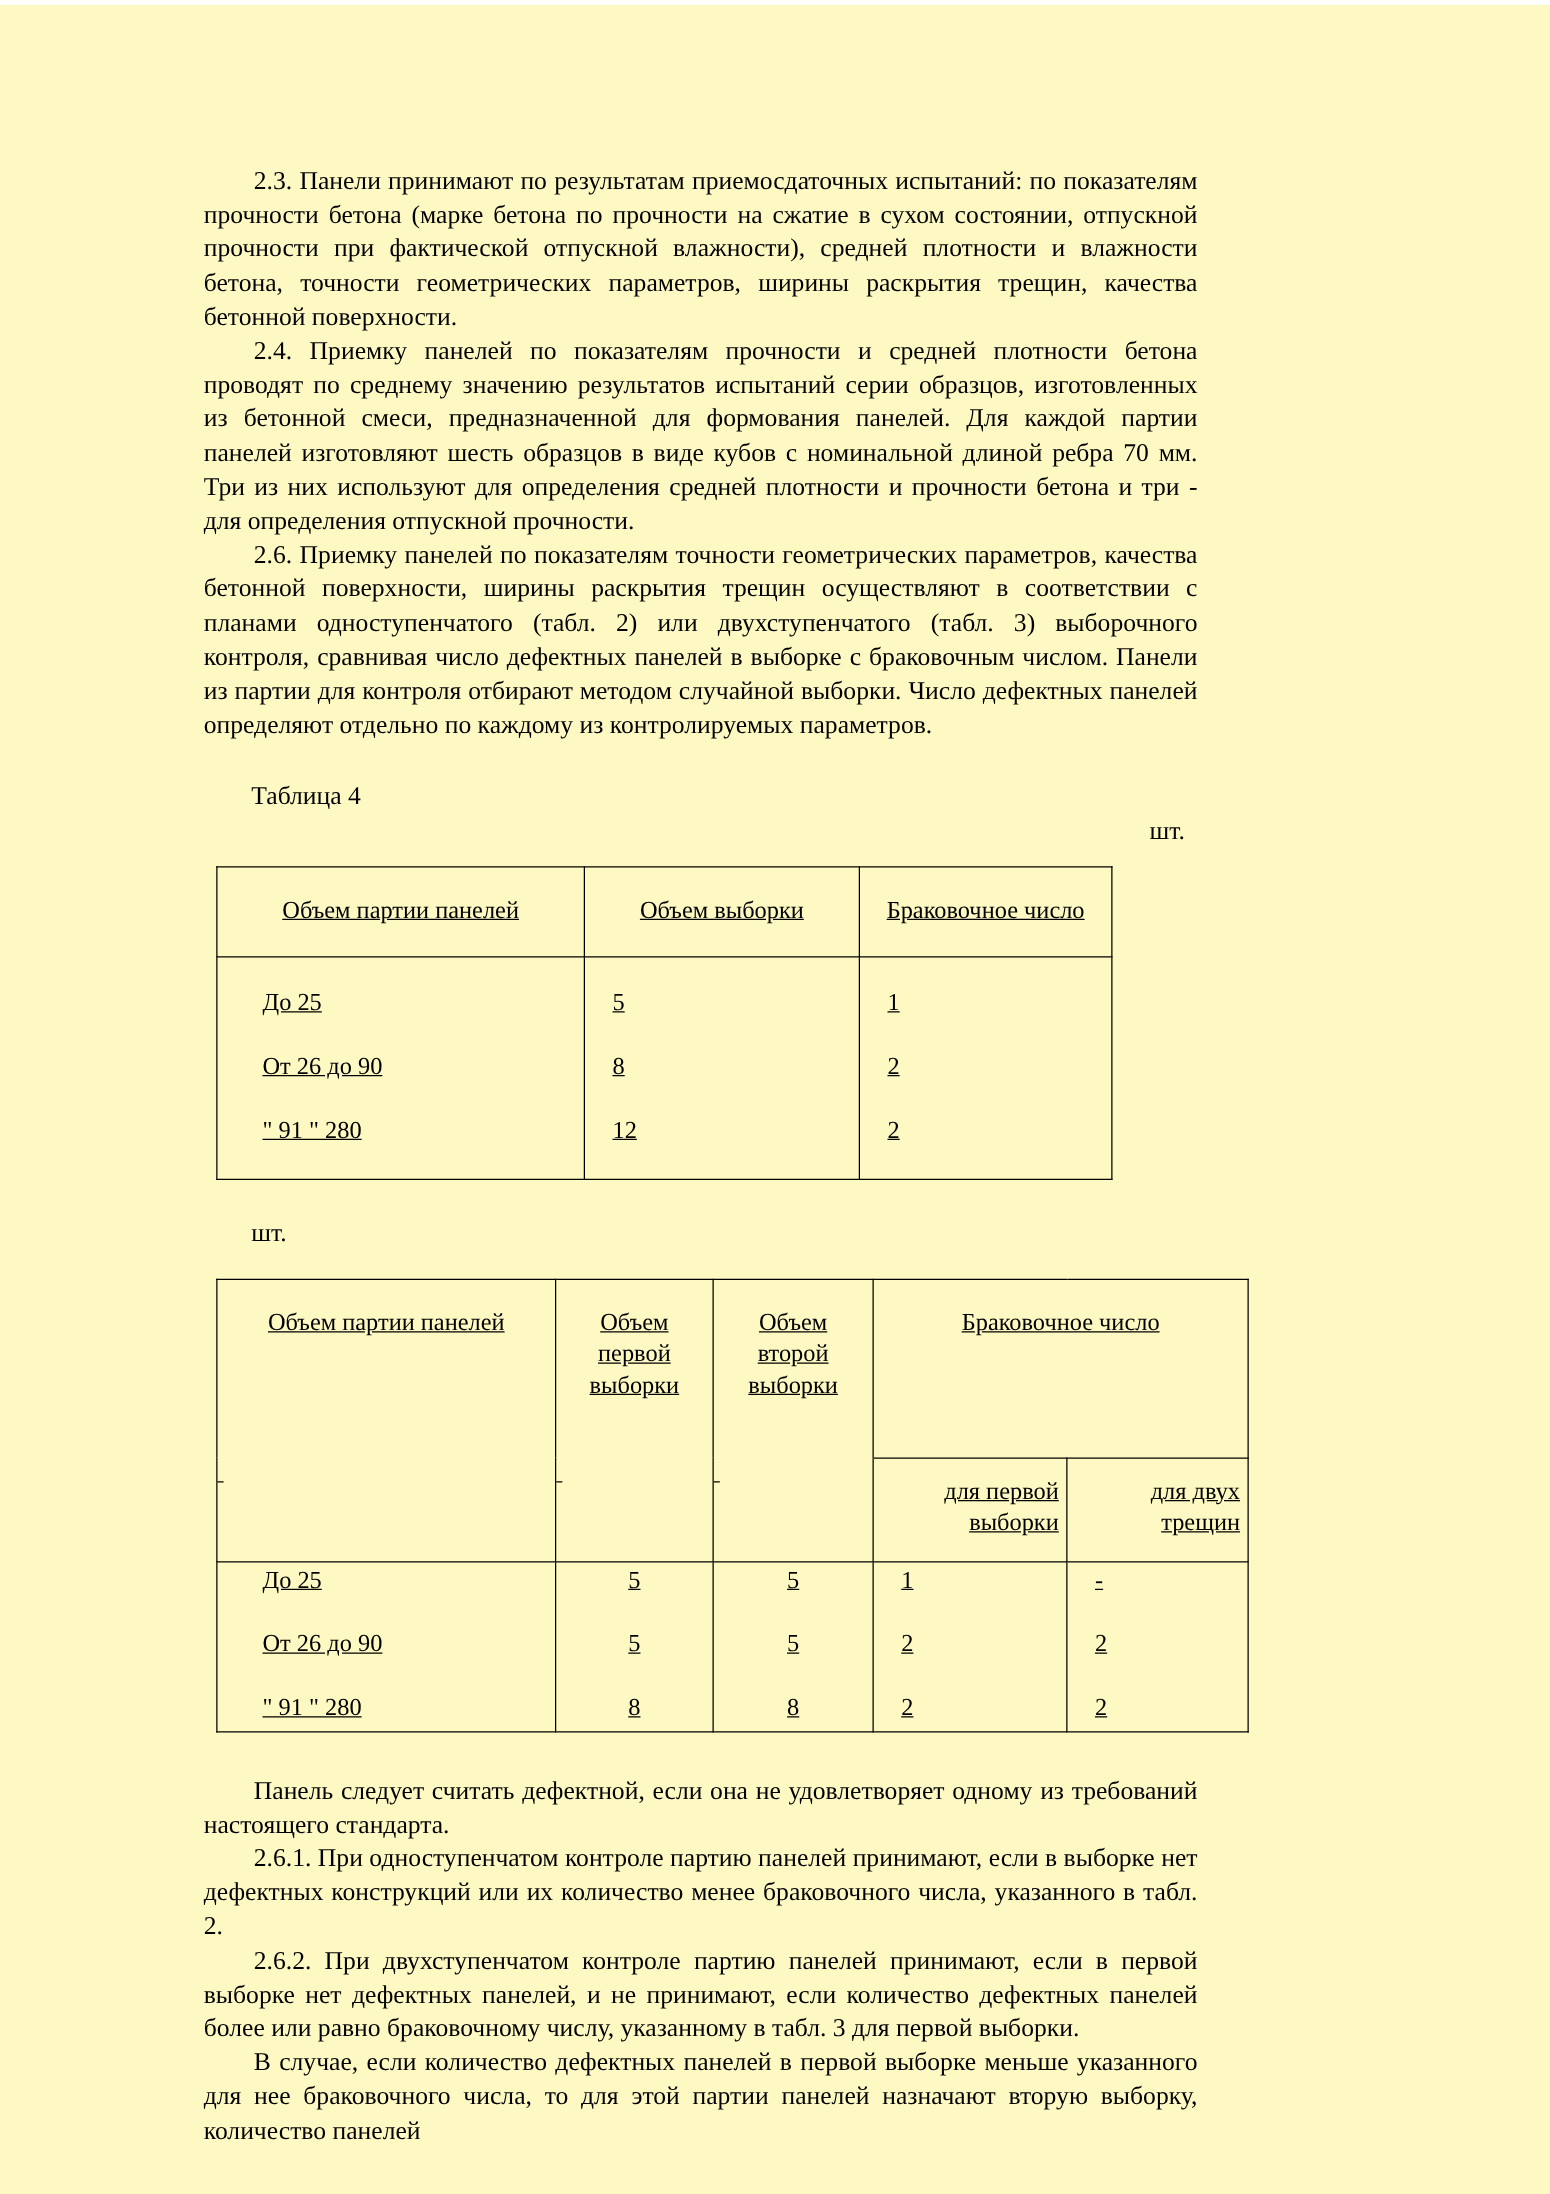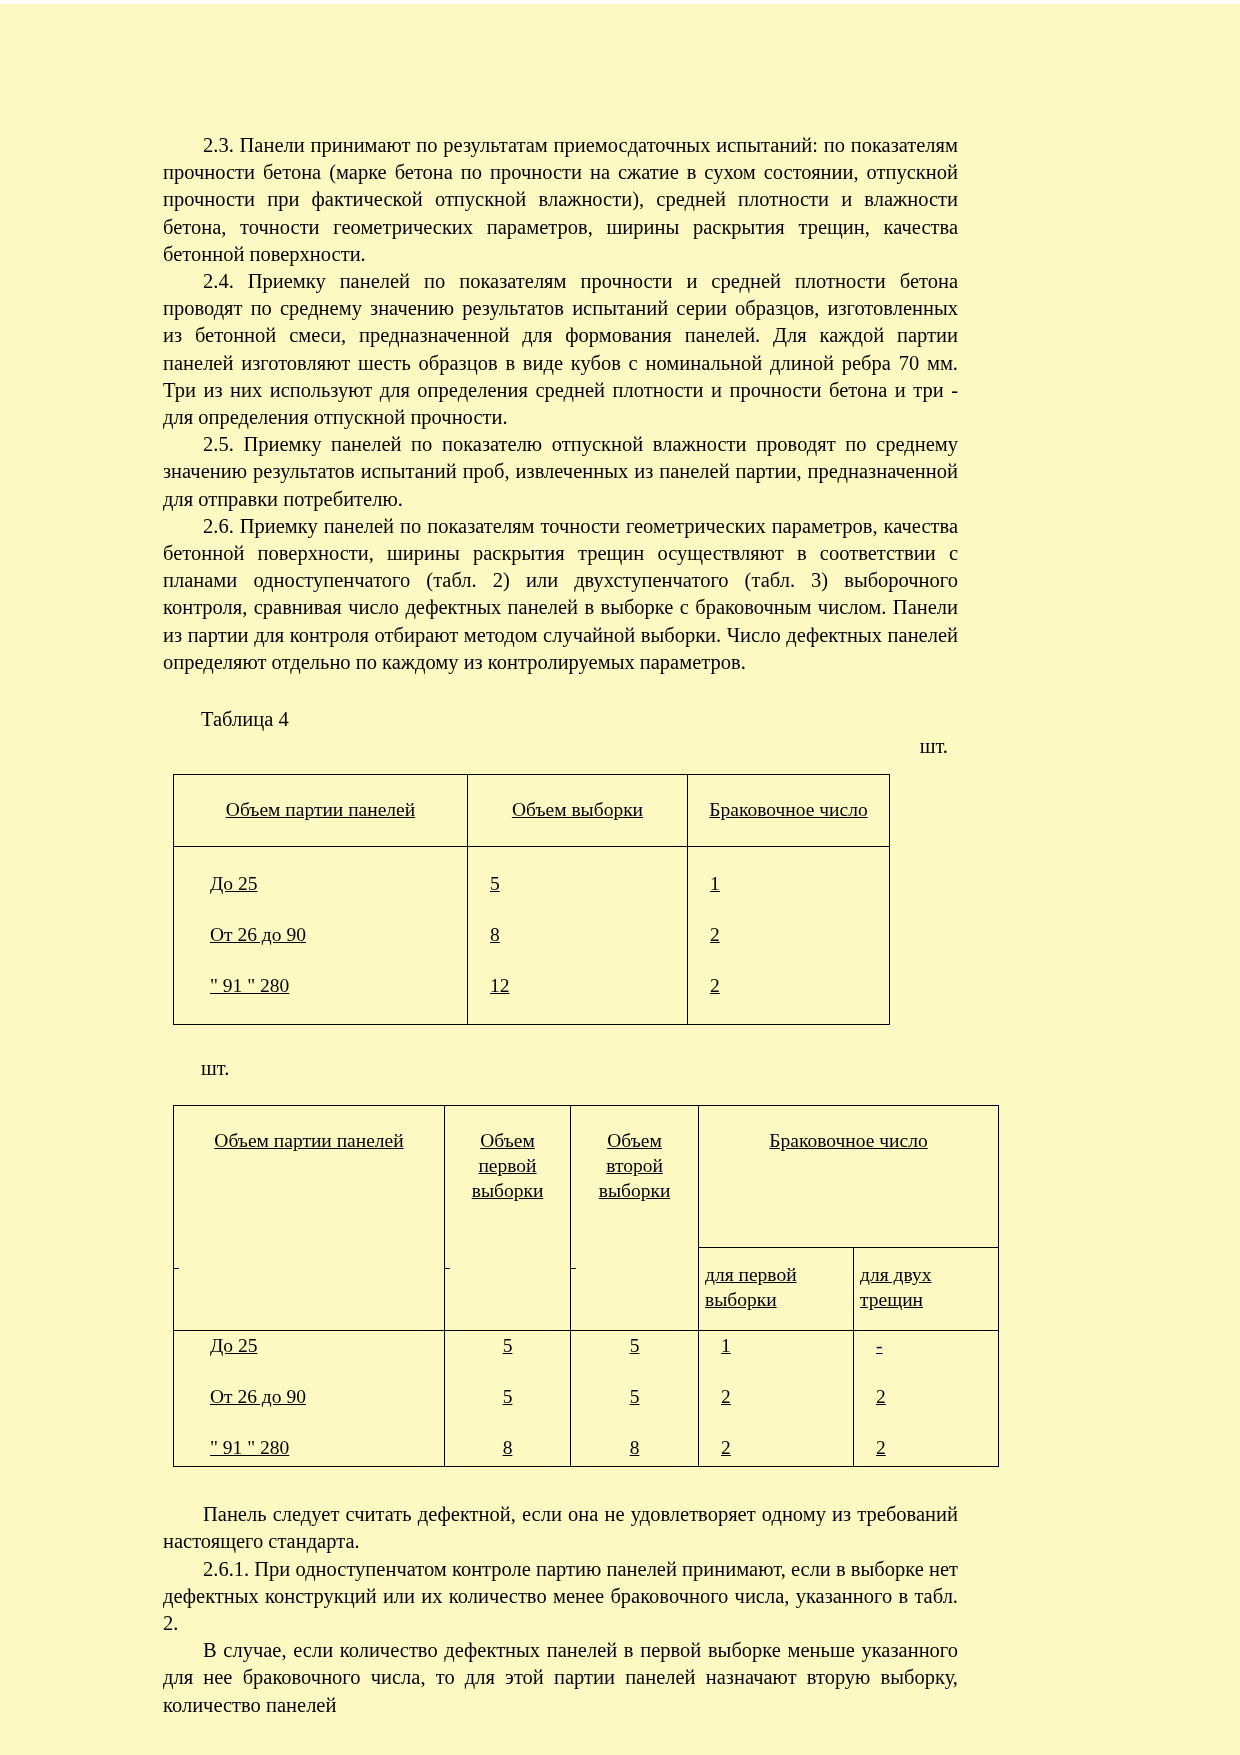--- a/index.html
+++ b/index.html
@@ -101,36 +101,35 @@
   }
   .t3 .cell-line.num {
     padding-left: 22px;
   }
   .nb { border-bottom: none !important; }
   .nt { border-top: none !important; }
   .tall-head {
     height: 96px;
   }
   .sub-head {
-    text-align: left;
+    text-align: right;
     padding: 14px 6px 18px 6px !important;
   }
   .bottom-text {
     margin-top: 34px;
   }
 </style>
 </head>
 <body>
 
 <div class="page">
   <div class="content">
 
     <p class="para">2.3. Панели принимают по результатам приемосдаточных испытаний: по показателям прочности бетона (марке бетона по прочности на сжатие в сухом состоянии, отпускной прочности при фактической отпускной влажности), средней плотности и влажности бетона, точности геометрических параметров, ширины раскрытия трещин, качества бетонной поверхности.</p>
     <p class="para">2.4. Приемку панелей по показателям прочности и средней плотности бетона проводят по среднему значению результатов испытаний серии образцов, изготовленных из бетонной смеси, предназначенной для формования панелей. Для каждой партии панелей изготовляют шесть образцов в виде кубов с номинальной длиной ребра 70 мм. Три из них используют для определения средней плотности и прочности бетона и три - для определения отпускной прочности.</p>
-    <p class="para">2.5. Приемку панелей по показателю отпускной влажности проводят по среднему значению результатов испытаний проб, извлеченных из панелей партии, предназначенной для отправки потребителю.</p>
     <p class="para">2.6. Приемку панелей по показателям точности геометрических параметров, качества бетонной поверхности, ширины раскрытия трещин осуществляют в соответствии с планами одноступенчатого (табл. 2) или двухступенчатого (табл. 3) выборочного контроля, сравнивая число дефектных панелей в выборке с браковочным числом. Панели из партии для контроля отбирают методом случайной выборки. Число дефектных панелей определяют отдельно по каждому из контролируемых параметров.</p>
 
     <div class="spacer-30"></div>
 
     <p class="caption">Таблица 4</p>
     <p class="units-right">шт.</p>
 
     <div class="spacer-14"></div>
 
     <table class="doc-table t2">
@@ -235,17 +234,18 @@
             <div class="cell-line num">2</div>
             <div class="cell-line num">2</div>
           </td>
         </tr>
       </tbody>
     </table>
 
     <div class="bottom-text">
       <p class="para">Панель следует считать дефектной, если она не удовлетворяет одному из требований настоящего стандарта.</p>
       <p class="para">2.6.1. При одноступенчатом контроле партию панелей принимают, если в выборке нет дефектных конструкций или их количество менее браковочного числа, указанного в табл. 2.</p>
+      <p class="para">2.6.2. При двухступенчатом контроле партию панелей принимают, если в первой выборке нет дефектных панелей, и не принимают, если количество дефектных панелей более или равно браковочному числу, указанному в табл. 3 для первой выборки.</p>
       <p class="para">В случае, если количество дефектных панелей в первой выборке меньше указанного для нее браковочного числа, то для этой партии панелей назначают вторую выборку, количество панелей</p>
     </div>
 
   </div>
 </div>
 
 </body></html>

